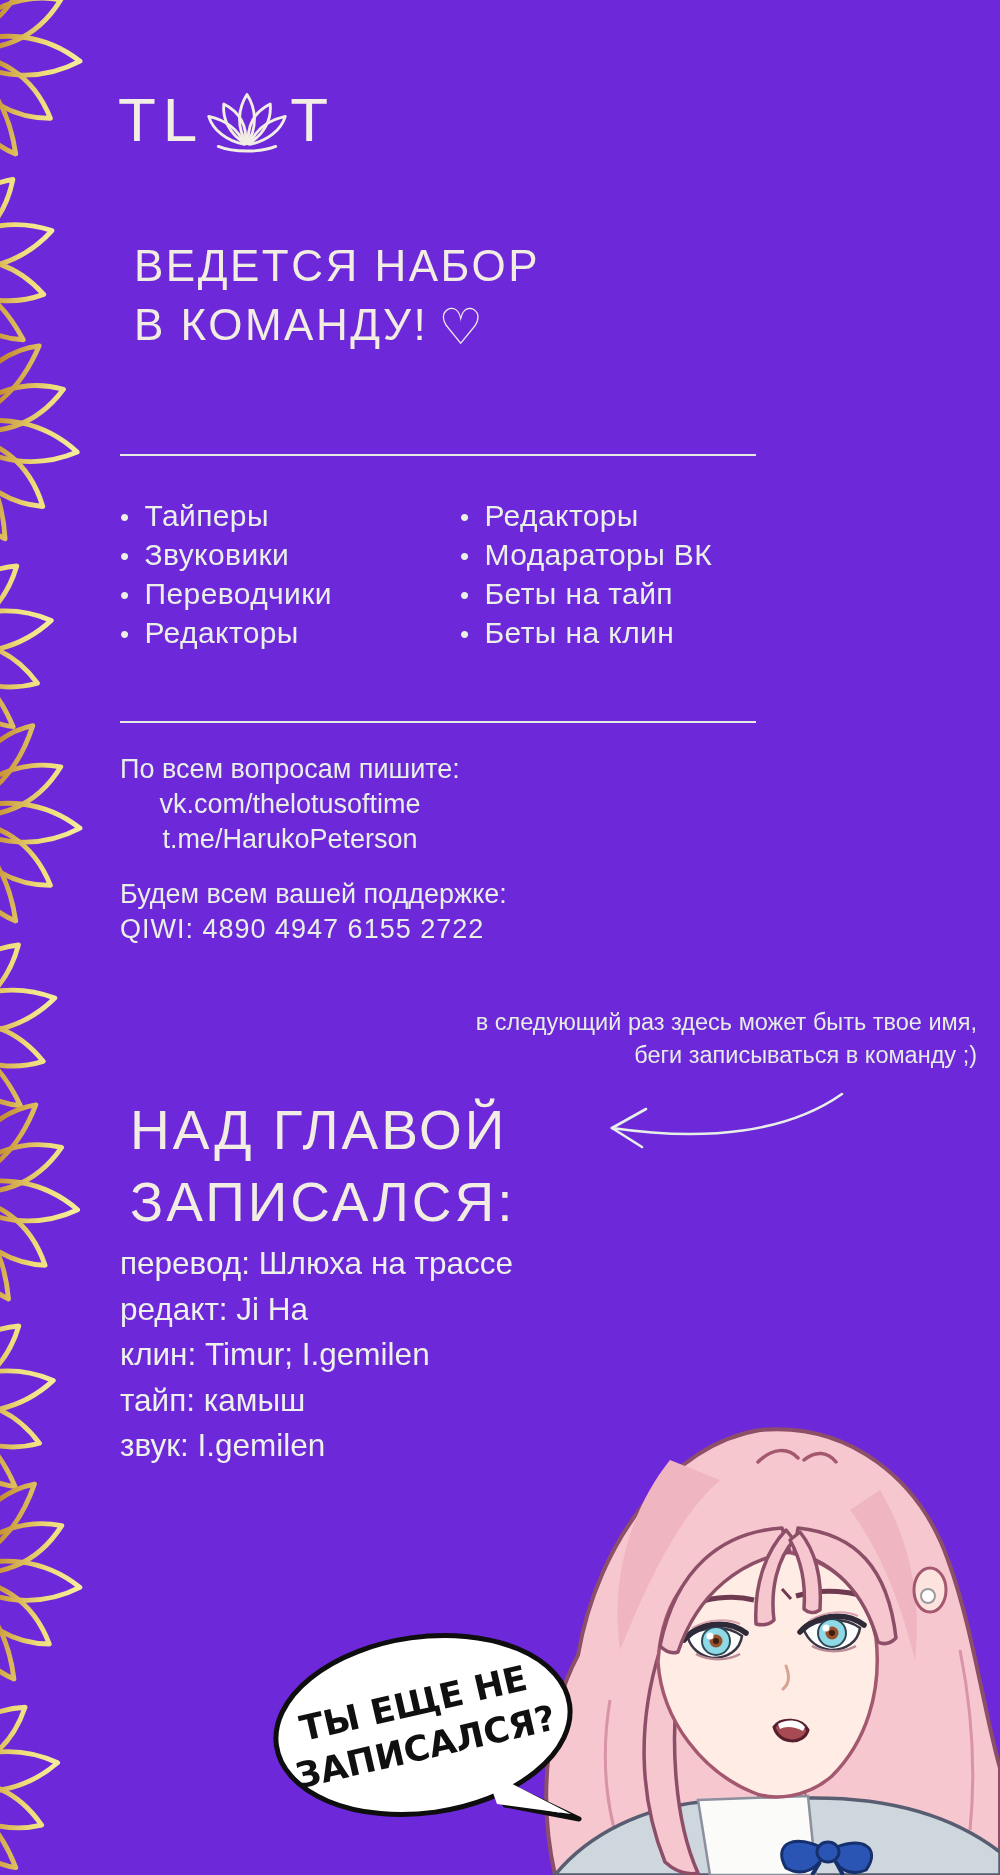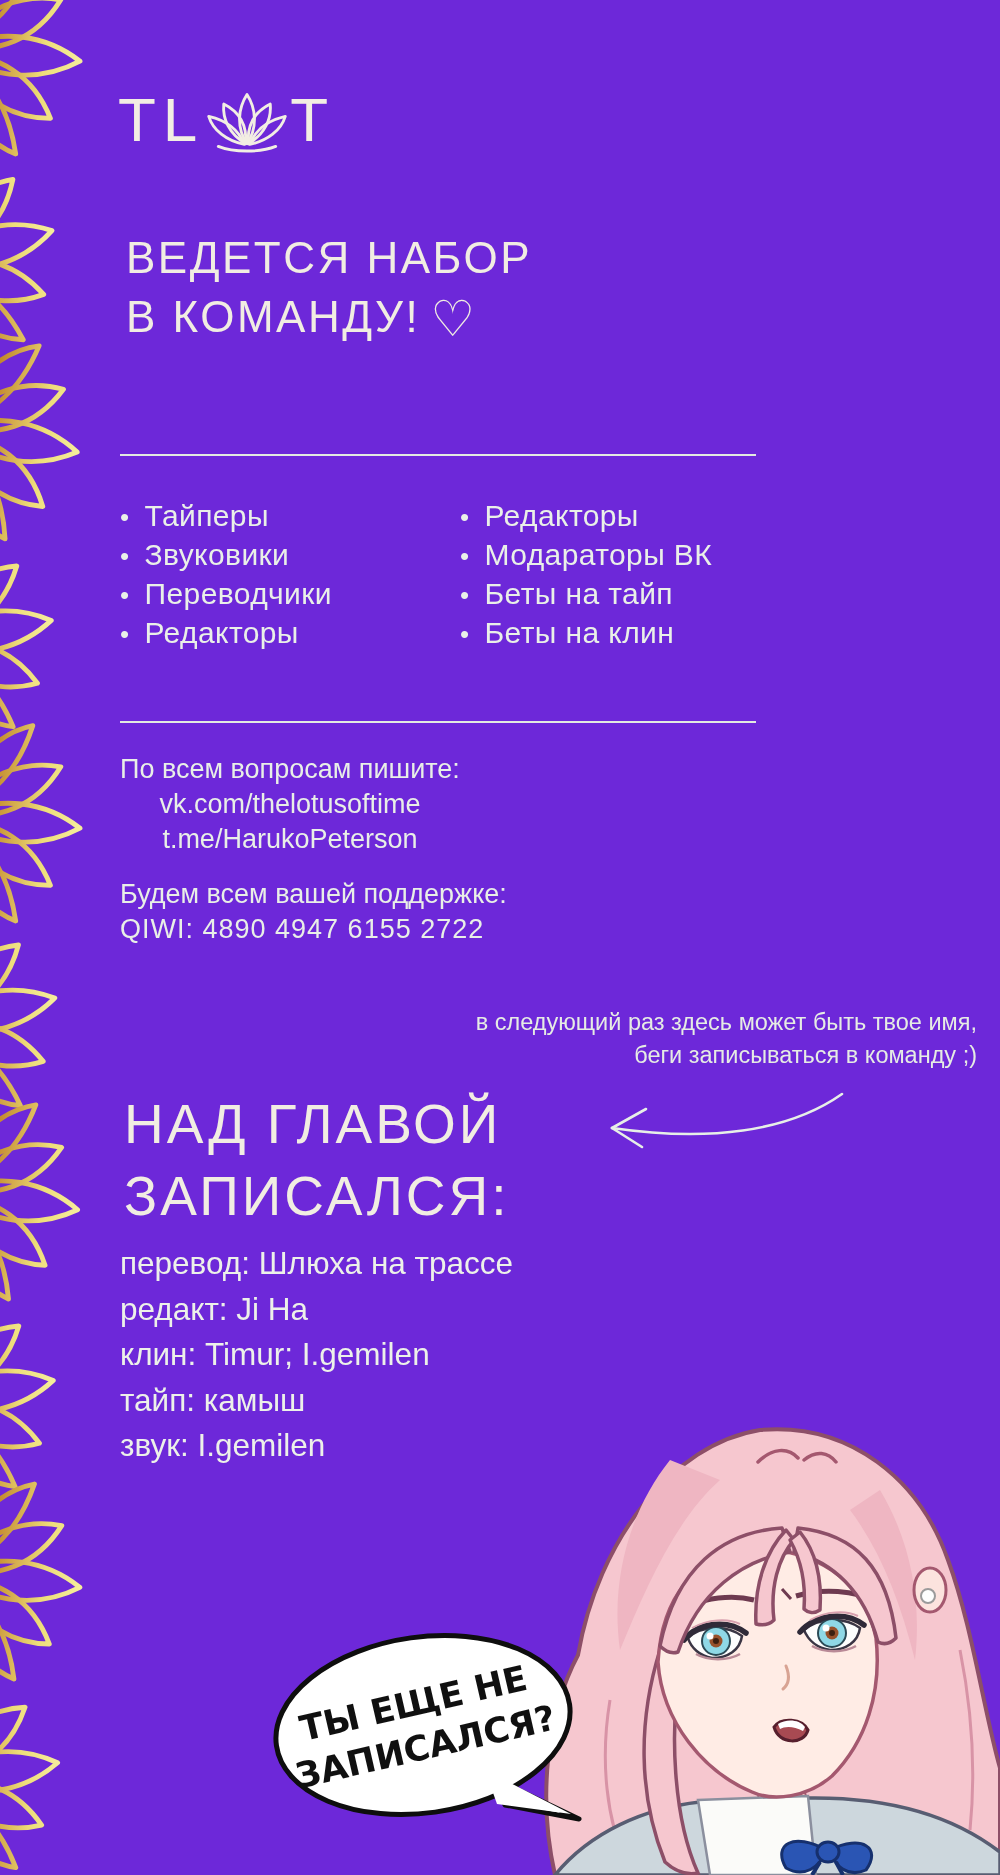--- a/index.html
+++ b/index.html
@@ -9,21 +9,21 @@
     background:#6d28d9; overflow:hidden;
     font-family:"Liberation Sans", sans-serif;
     color:#efece1;
   }
   .border-svg { position:absolute; left:0; top:0; }
 
   .logo { position:absolute; left:118px; top:84px; display:flex; align-items:center;
           font-size:62px; letter-spacing:7px; color:#f2eee3; }
   .logo svg { margin:4px 2px 0 2px; }
 
-  .recruit-title { position:absolute; left:118px; top:220px; margin:8px;
+  .recruit-title { position:absolute; left:118px; top:220px; margin:16px;
           font-size:44px; font-weight:400; line-height:59px; letter-spacing:2.5px;
           color:#f1ede2; }
   .recruit-title .line { display:block; }
   .heart { font-size:50px; margin-left:10px; vertical-align:-4px; }
 
   .rule { position:absolute; left:120px; width:636px; height:2px; background:#e3eae1; }
   .rule-1 { top:454px; }
   .rule-2 { top:721px; }
 
   ul.roles { position:absolute; margin:0; padding:0; list-style:none; top:497px;
@@ -33,21 +33,21 @@
   ul.roles li { display:flex; align-items:baseline; }
   .bullet { margin-right:15px; font-size:26px; }
 
   .contact { position:absolute; left:120px; top:752px; font-size:27px; line-height:35px; color:#e9efe7;text-align:center; }
   .support { position:absolute; left:120px; top:877px; font-size:27px; line-height:35px; color:#e9efe7; }
   .qiwi { letter-spacing:1px; }
 
   .note { position:absolute; right:23px; top:1006px; text-align:right;
           font-size:23.5px; line-height:33px; color:#e6ece4; }
 
-  .credits-title { position:absolute; left:118px; top:1082px; margin:6px;
+  .credits-title { position:absolute; left:118px; top:1082px; margin:12px;
           font-size:55px; font-weight:400; line-height:72px; letter-spacing:3px; color:#f1ede2; }
   .credits-title span { display:block; }
 
   .arrow-svg { position:absolute; left:598px; top:1086px; }
 
   .credits-list { position:absolute; left:120px; top:1241px;
           font-size:31.5px; line-height:45.5px; color:#edf1e9; }
 
   .character-svg { position:absolute; left:460px; top:1400px; }
   .bubble-svg { position:absolute; left:253px; top:1622px; }

